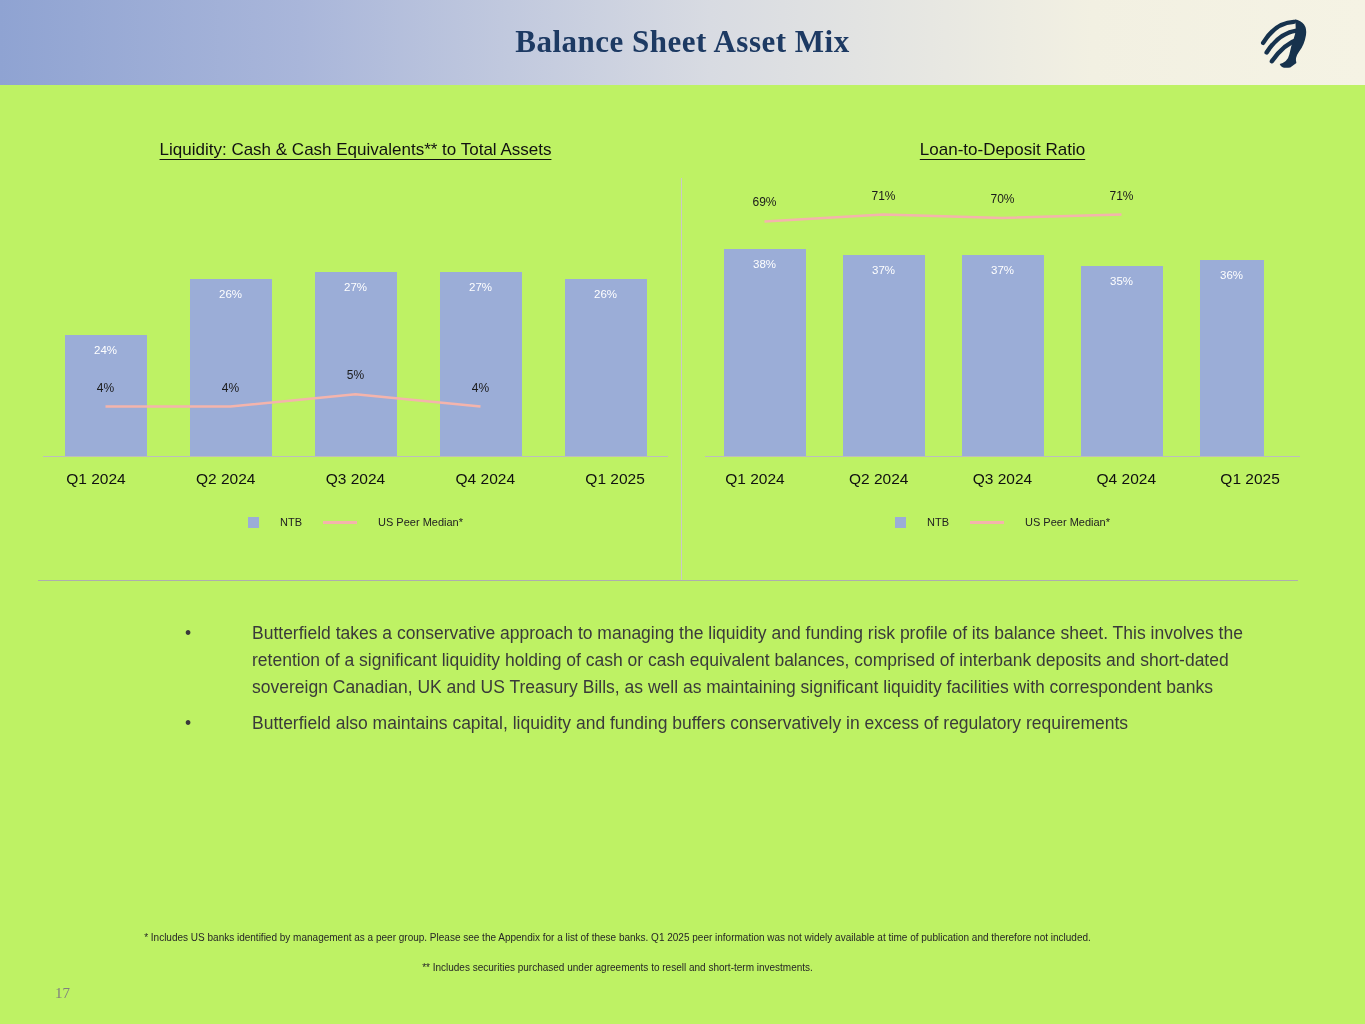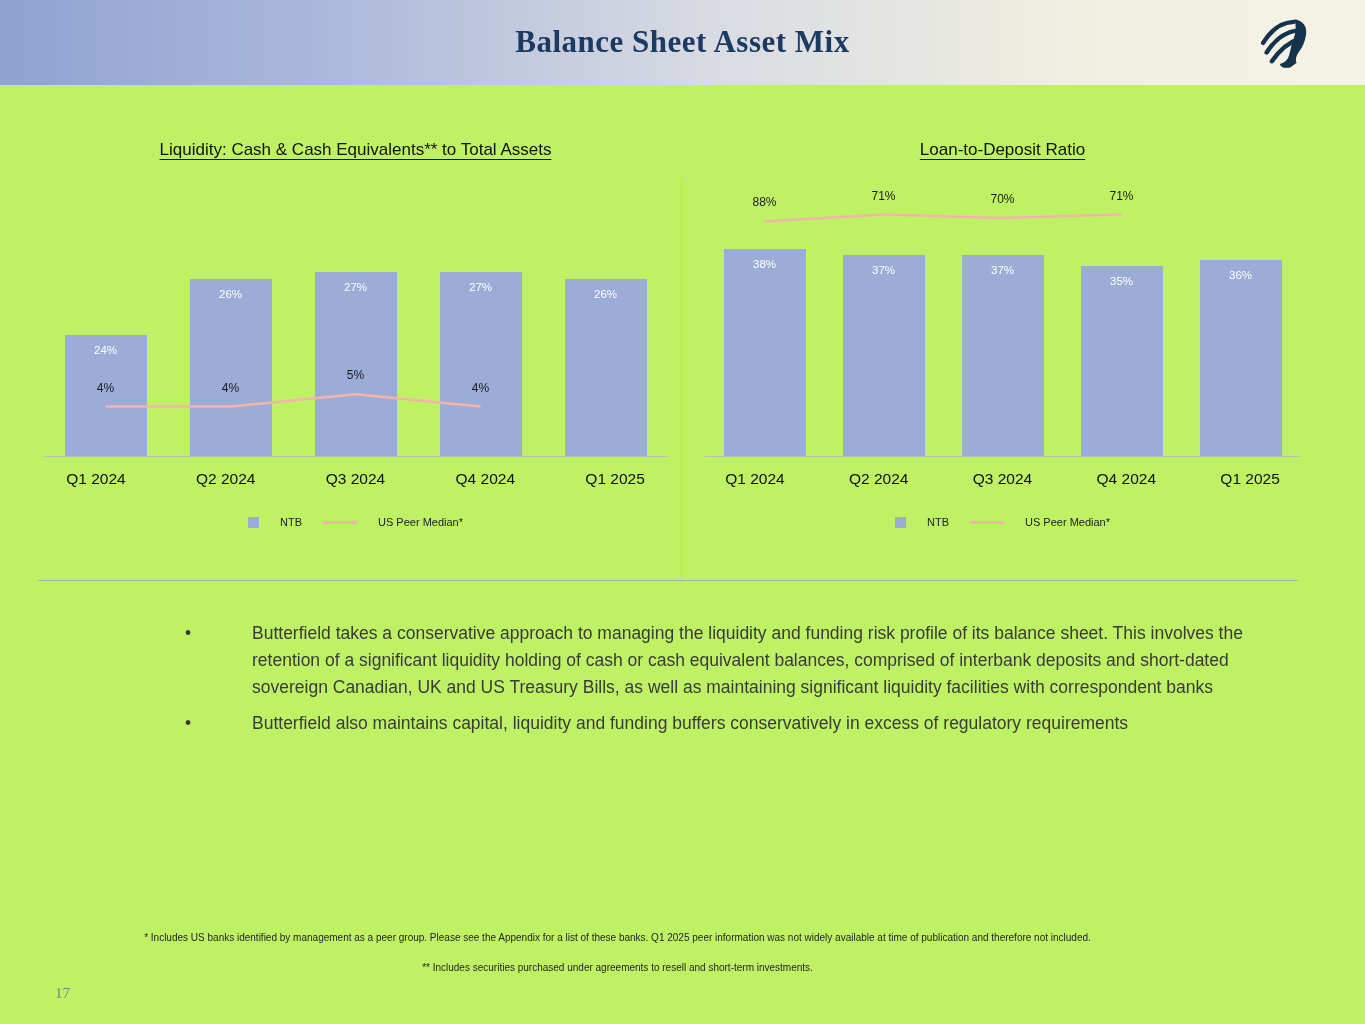--- a/index.html
+++ b/index.html
@@ -115,27 +115,27 @@
         </div>
         <div class="bar" style="left: 137.5px; width: 82px; height: 201.28px; background: rgb(155, 173, 215);">
           <div class="bar-label">37%</div>
         </div>
         <div class="bar" style="left: 256.5px; width: 82px; height: 201.28px; background: rgb(155, 173, 215);">
           <div class="bar-label">37%</div>
         </div>
         <div class="bar" style="left: 375.5px; width: 82px; height: 190.4px; background: rgb(155, 173, 215);">
           <div class="bar-label">35%</div>
         </div>
-        <div class="bar" style="left: 494.5px; width: 82px; height: 195.84px; background: rgb(155, 173, 215);">
+        <div class="bar" style="left: 494.5px; width: 64px; height: 195.84px; background: rgb(155, 173, 215);">
           <div class="bar-label">36%</div>
         </div>
         <svg class="line-svg" width="595" height="272">
           <polyline points="59.5,37.400000000000006 178.5,30.599999999999994 297.5,34 416.5,30.599999999999994" fill="none" stroke="#f4b4ac" stroke-width="2.5"></polyline>
         </svg>
-        <div class="line-label" style="left: 0px; width: 119px; top: 11.4px;">88%</div>
+        <div class="line-label" style="left: 0px; width: 119px; top: 11.4px;">69%</div>
         <div class="line-label" style="left: 119px; width: 119px; top: 4.6px;">71%</div>
         <div class="line-label" style="left: 238px; width: 119px; top: 8px;">70%</div>
         <div class="line-label" style="left: 357px; width: 119px; top: 4.6px;">71%</div>
       </div>
     <div class="x-axis">
         <div class="x-label">Q1 2024</div>
         <div class="x-label">Q2 2024</div>
         <div class="x-label">Q3 2024</div>
         <div class="x-label">Q4 2024</div>
         <div class="x-label">Q1 2025</div>

